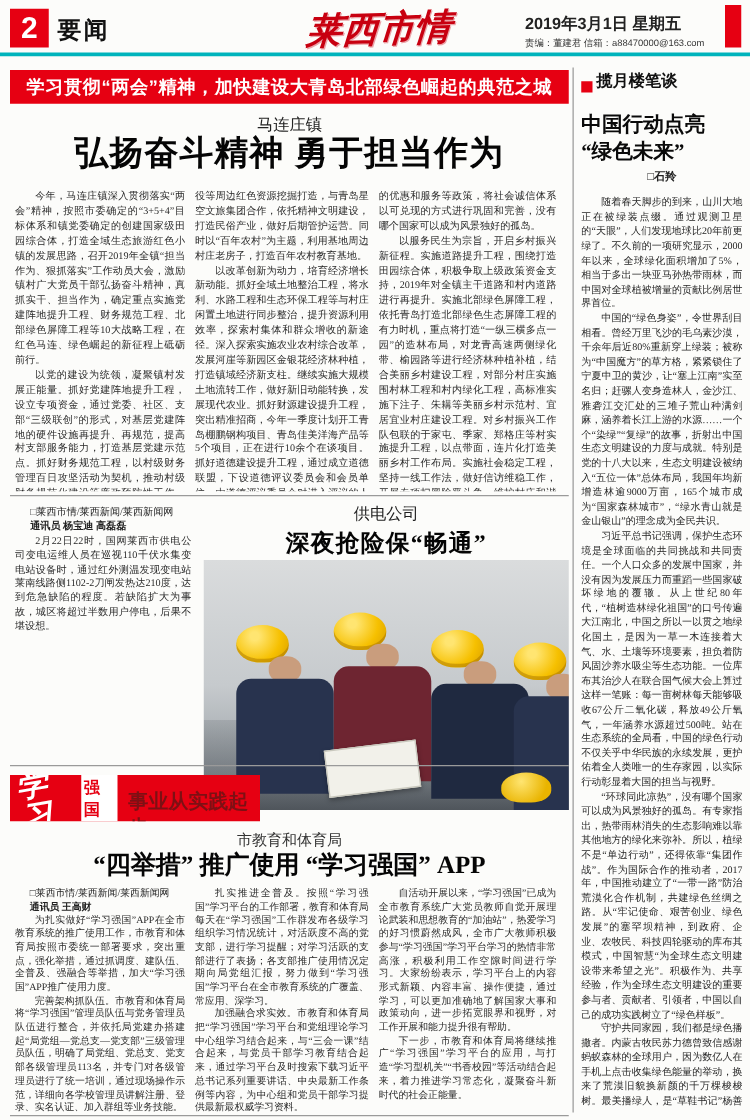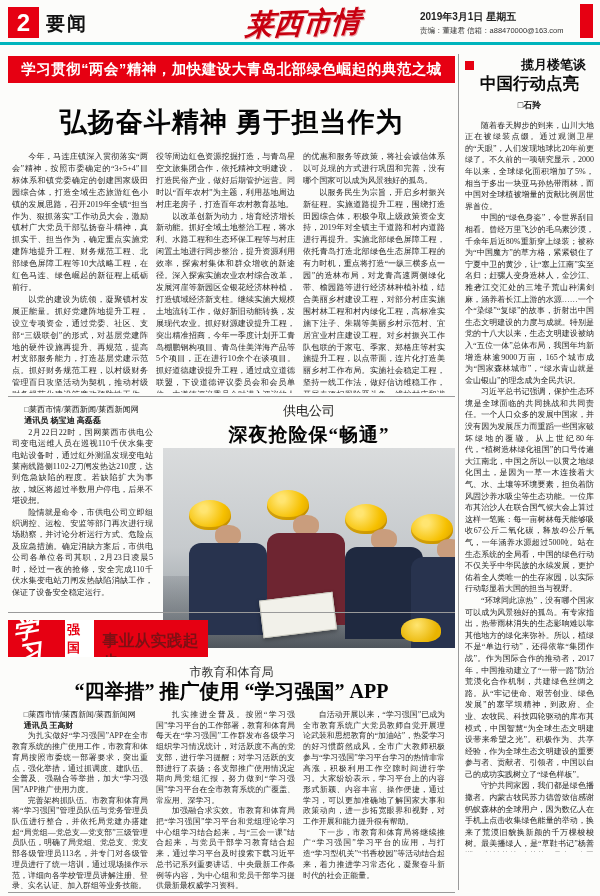--- a/index.html
+++ b/index.html
@@ -9,21 +9,21 @@
   
   .pagenum{position:absolute;left:8px;top:7px;width:31px;height:31px;background:#e60012;color:#fff;
     font-family:"Liberation Sans","DejaVu Sans",sans-serif;font-weight:bold;font-size:24px;
     display:flex;align-items:center;justify-content:center;}
   .section-label{position:absolute;left:46px;top:11px;font-family:"Liberation Sans","DejaVu Sans",sans-serif;
     font-weight:bold;font-size:19px;color:#111;letter-spacing:2px;}
   .masthead{position:absolute;left:228px;top:4px;width:150px;text-align:center;color:#c80010;
     font-weight:bold;font-style:italic;font-size:29px;transform:rotate(-2deg) skewX(-6deg);
     text-shadow:1px 1px 0 rgba(200,0,16,.35);}
   .dateline{position:absolute;left:420px;top:10px;width:156px;font-family:"Liberation Sans","DejaVu Sans",sans-serif;}
-  .dateline .d1{font-size:10px;font-weight:bold;color:#222;}
+  .dateline .d1{font-size:13px;font-weight:bold;color:#222;}
   .dateline .d2{font-size:7.5px;color:#333;margin-top:2px;}
   .header-accent-bar{position:absolute;left:580px;top:4px;width:13px;height:34px;background:#e60012;}
   .header-rule{position:absolute;left:0;top:42px;width:600px;height:3px;background:#00b4bc;}
 
   
   .top-banner{position:absolute;left:8px;top:56px;width:447px;height:27px;background:#e60012;color:#fff;
     font-family:"Liberation Sans","DejaVu Sans",sans-serif;font-weight:bold;font-size:14.5px;
     display:flex;align-items:center;justify-content:center;letter-spacing:.5px;}
 
   
@@ -82,63 +82,64 @@
   
   .edu-kicker{position:absolute;left:8px;top:664px;width:447px;text-align:center;font-size:12px;color:#333;}
   .edu-headline{position:absolute;left:8px;top:678px;width:447px;text-align:center;font-weight:bold;
     font-size:20px;color:#050505;}
   .edu-col{position:absolute;top:710px;height:181px;font-size:7.9px;line-height:10.7px;}
 
   
   .col-rule{left:458px;top:54px;height:836px;}
   .opinion{position:absolute;left:465px;top:56px;width:129px;}
   .op-header{font-family:"Liberation Sans","DejaVu Sans",sans-serif;font-weight:bold;font-size:13px;color:#111;
-    display:flex;align-items:center;gap:44px;}
+    display:flex;align-items:flex-end;}
   .red-square{display:inline-block;width:9px;height:9px;background:#e60012;margin-right:3px;}
-  .op-title{margin-top:0;text-align:center;font-weight:bold;font-size:16.5px;color:#0a0a0a;line-height:1.25;}
+  .op-title{margin-top:16px;font-weight:bold;font-size:16.5px;color:#0a0a0a;line-height:1.25;}
   .op-author{margin-top:4px;text-align:center;font-size:9px;font-weight:bold;color:#222;}
   .op-body{margin-top:8px;height:732px;font-size:8px;line-height:11.6px;color:#262626;}
 </style>
 </head>
 <body>
 
 <div class="page">
 
   <div class="pagenum">2</div>
   <div class="section-label">要闻</div>
   <div class="masthead">莱西市情</div>
   <div class="dateline">
     <div class="d1">2019年3月1日 星期五</div>
     <div class="d2">责编：董建君 信箱：a88470000@163.com</div>
   </div>
   <div class="header-accent-bar"></div>
   <div class="header-rule"></div>
 
   <div class="top-banner">学习贯彻“两会”精神，加快建设大青岛北部绿色崛起的典范之城</div>
 
+  <div class="lead-kicker">马连庄镇</div>
   <div class="lead-headline">弘扬奋斗精神 勇于担当作为</div>
   <div class="lead-col c1 body-text">
       <p>今年，马连庄镇深入贯彻落实“两会”精神，按照市委确定的“3+5+4”目标体系和镇党委确定的创建国家级田园综合体，打造全域生态旅游红色小镇的发展思路，召开2019年全镇“担当作为、狠抓落实”工作动员大会，激励镇村广大党员干部弘扬奋斗精神，真抓实干、担当作为，确定重点实施党建阵地提升工程、财务规范工程、北部绿色屏障工程等10大战略工程，在红色马连、绿色崛起的新征程上砥砺前行。</p>
       <p>以党的建设为统领，凝聚镇村发展正能量。抓好党建阵地提升工程，设立专项资金，通过党委、社区、支部“三级联创”的形式，对基层党建阵地的硬件设施再提升、再规范，提高村支部服务能力，打造基层党建示范点。抓好财务规范工程，以村级财务管理百日攻坚活动为契机，推动村级财务规范化建设等廉政预防性工作。抓好红色教育基地工程，做好河崖红色教育基地核心区建设工作，对天山屯胶东区党委、天山战</p>
     </div>
   <div class="lead-col c2 body-text no-first-indent">
       <p>役等周边红色资源挖掘打造，与青岛星空文旅集团合作，依托精神文明建设，打造民俗产业，做好后期管护运营。同时以“百年农村”为主题，利用基地周边村庄老房子，打造百年农村教育基地。</p>
       <p>以改革创新为动力，培育经济增长新动能。抓好全域土地整治工程，将水利、水路工程和生态环保工程等与村庄闲置土地进行同步整治，提升资源利用效率，探索村集体和群众增收的新途径。深入探索实施农业农村综合改革，发展河崖等新园区金银花经济林种植，打造镇域经济新支柱。继续实施大规模土地流转工作，做好新旧动能转换，发展现代农业。抓好财源建设提升工程，突出精准招商，今年一季度计划开工青岛棚鹏钢构项目、青岛佳美洋海产品等5个项目，正在进行10余个在谈项目。抓好道德建设提升工程，通过成立道德联盟，下设道德评议委员会和会员单位，由道德评议委员会对进入评议的人员进行评议登记，享受会员单位</p>
     </div>
   <div class="lead-col c3 body-text no-first-indent">
       <p>的优惠和服务等政策，将社会诚信体系以可兑现的方式进行巩固和完善，没有哪个国家可以成为风景独好的孤岛。</p>
       <p>以服务民生为宗旨，开启乡村振兴新征程。实施道路提升工程，围绕打造田园综合体，积极争取上级政策资金支持，2019年对全镇主干道路和村内道路进行再提升。实施北部绿色屏障工程，依托青岛打造北部绿色生态屏障工程的有力时机，重点将打造“一纵三横多点一园”的造林布局，对龙青高速两侧绿化带、榆园路等进行经济林种植补植，结合美丽乡村建设工程，对部分村庄实施围村林工程和村内绿化工程，高标准实施下注子、朱耩等美丽乡村示范村、宜居宜业村庄建设工程。对乡村振兴工作队包联的于家屯、季家、郑格庄等村实施提升工程，以点带面，连片化打造美丽乡村工作布局。实施社会稳定工程，坚持一线工作法，做好信访维稳工作，开展专项扫黑除恶斗争，维护村庄和谐稳定，实现更高水平的共建共享。</p>
     </div>
 
   <div class="hr" style="left:8px;top:396px;width:447px;"></div>
 
   <div class="power-left body-text">
     <p class="credit" style="text-indent:1.5em;">□莱西市情/莱西新闻/莱西新闻网</p>
     <p class="credit b" style="text-indent:1.5em;font-family:Liberation Serif, serif;">通讯员 杨宝迪 高磊磊</p>
-    <span><p>2月22日22时，国网莱西市供电公司变电运维人员在巡视110千伏水集变电站设备时，通过红外测温发现变电站莱南线路侧1102-2刀闸发热达210度，达到危急缺陷的程度。若缺陷扩大为事故，城区将超过半数用户停电，后果不堪设想。</p><p>险情就是命令，市供电公司立即组织调控、运检、安监等部门再次进行现场勘察，并讨论分析运行方式、危险点及应急措施。确定消缺方案后，市供电公司各单位各司其职，2月23日凌晨5时，经过一夜的抢修，安全完成110千伏水集变电站刀闸发热缺陷消缺工作，保证了设备安全稳定运行。</p></span>
+    <span><p>2月22日22时，国网莱西市供电公司变电运维人员在巡视110千伏水集变电站设备时，通过红外测温发现变电站莱南线路侧1102-2刀闸发热达210度，达到危急缺陷的程度。若缺陷扩大为事故，城区将超过半数用户停电，后果不堪设想。</p></span>
   </div>
   <div class="power-head">
     <div class="power-kicker">供电公司</div>
     <div class="power-headline">深夜抢险保“畅通”</div>
   </div>
 
   <div class="photo">
     <div class="shadowband"></div>
     <div class="person" style="left:26px;top:52px;">
       <div class="helmet"></div>
@@ -194,20 +195,21 @@
   <div class="hr" style="left:8px;top:892px;width:447px;"></div>
 
   <div class="vr col-rule"></div>
   <div class="opinion">
     <div class="op-header">
       <span class="red-square"></span>
       <span>揽月楼笔谈</span>
     </div>
     <div class="op-title">
       <div>中国行动点亮</div>
+      <div>“绿色未来”</div>
     </div>
     <div class="op-author">□石羚</div>
     <div class="op-body body-text">
         <p>随着春天脚步的到来，山川大地正在被绿装点缀。通过观测卫星的“天眼”，人们发现地球比20年前更绿了。不久前的一项研究显示，2000年以来，全球绿化面积增加了5%，相当于多出一块亚马孙热带雨林，而中国对全球植被增量的贡献比例居世界首位。</p>
         <p>中国的“绿色身姿”，令世界刮目相看。曾经万里飞沙的毛乌素沙漠，千余年后近80%重新穿上绿装；被称为“中国魔方”的草方格，紧紧锁住了宁夏中卫的黄沙，让“塞上江南”实至名归；赶骡人变身造林人，金沙江、雅砻江交汇处的三堆子荒山种满剑麻，涵养着长江上游的水源……一个个“染绿”“复绿”的故事，折射出中国生态文明建设的力度与成就。特别是党的十八大以来，生态文明建设被纳入“五位一体”总体布局，我国年均新增造林逾9000万亩，165个城市成为“国家森林城市”，“绿水青山就是金山银山”的理念成为全民共识。</p>
         <p>习近平总书记强调，保护生态环境是全球面临的共同挑战和共同责任。一个人口众多的发展中国家，并没有因为发展压力而重蹈一些国家破坏绿地的覆辙。从上世纪80年代，“植树造林绿化祖国”的口号传遍大江南北，中国之所以一以贯之地绿化国土，是因为一草一木连接着大气、水、土壤等环境要素，担负着防风固沙养水吸尘等生态功能。一位库布其治沙人在联合国气候大会上算过这样一笔账：每一亩树林每天能够吸收67公斤二氧化碳，释放49公斤氧气，一年涵养水源超过500吨。站在生态系统的全局看，中国的绿色行动不仅关乎中华民族的永续发展，更护佑着全人类唯一的生存家园，以实际行动彰显着大国的担当与视野。</p>
         <p>“环球同此凉热”，没有哪个国家可以成为风景独好的孤岛。有专家指出，热带雨林消失的生态影响难以靠其他地方的绿化来弥补。所以，植绿不是“单边行动”，还得依靠“集团作战”。作为国际合作的推动者，2017年，中国推动建立了“一带一路”防治荒漠化合作机制，共建绿色丝绸之路。从“牢记使命、艰苦创业、绿色发展”的塞罕坝精神，到政府、企业、农牧民、科技四轮驱动的库布其模式，中国智慧“为全球生态文明建设带来希望之光”。积极作为、共享经验，作为全球生态文明建设的重要参与者、贡献者、引领者，中国以自己的成功实践树立了“绿色样板”。</p>
         <p>守护共同家园，我们都是绿色播撒者。内蒙古牧民苏力德曾致信感谢蚂蚁森林的全球用户，因为数亿人在手机上点击收集绿色能量的举动，换来了荒漠旧貌换新颜的千万棵梭梭树。最美播绿人，是“草鞋书记”杨善洲、“治沙英雄”张莲莲，是山西右玉接力奔跑、打造绿洲的20任县委书记，也是每一个负责任的地球公民。认养植树、认建绿地、网络捐赠树苗、购买森林碳汇……以各种方式植绿护绿，积木成林、积林成森，我们将为地球播种下绿色的未来。</p>
       </div>
   </div>

